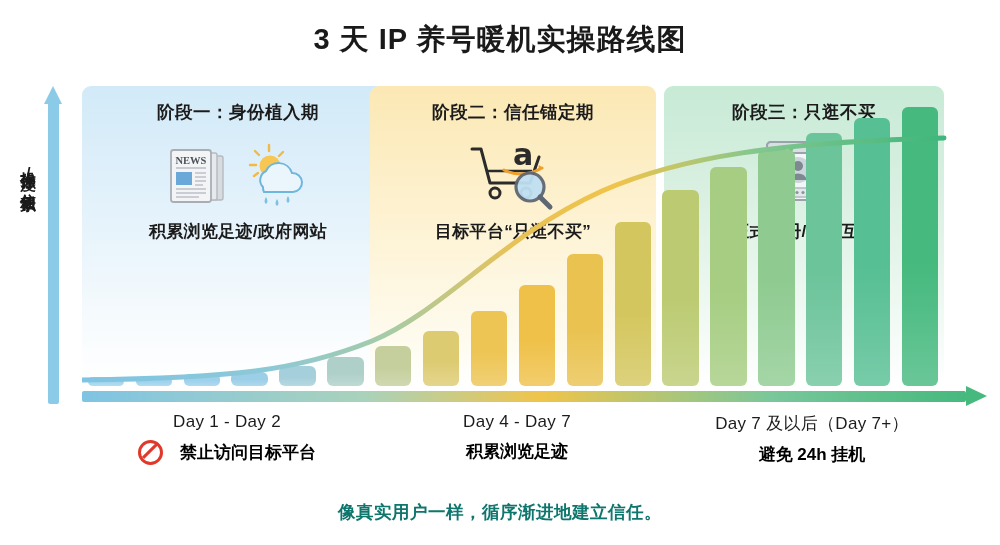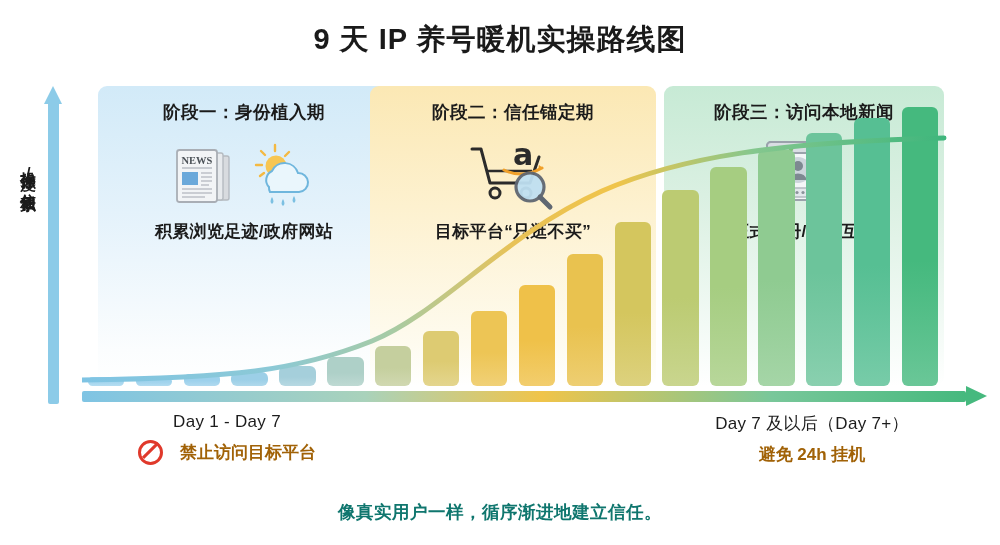--- a/index.html
+++ b/index.html
@@ -50,21 +50,21 @@
     position:absolute;right:0;top:0;width:0;height:0;
     border-top:10px solid transparent;border-bottom:10px solid transparent;
     border-left:21px solid #46b97e;
   }
 
   
   .panels{position:absolute;left:82px;top:86px;width:862px;height:300px;}
   .panel{
     position:absolute;top:0;height:300px;border-radius:9px;overflow:hidden;
   }
-  .panel.p1{left:16px;width:292px;background:linear-gradient(to bottom,#d2eaf8 0%,#e4f2fb 42%,#fbfdfe 88%,#ffffff 100%);}
+  .panel.p1{left:0;width:292px;background:linear-gradient(to bottom,#d2eaf8 0%,#e4f2fb 42%,#fbfdfe 88%,#ffffff 100%);padding-left:20px;}
   .panel.p2{left:288px;width:286px;background:linear-gradient(to bottom,#fbe8b4 0%,#fdf1cf 40%,#fefbef 86%,#ffffff 100%);}
   .panel.p3{left:582px;width:280px;background:linear-gradient(to bottom,#c7ead5 0%,#ddf1e4 42%,#f7fcf9 88%,#ffffff 100%);}
   .panel-title{
     position:absolute;left:0;top:14px;width:100%;text-align:center;
     font-size:17.5px;font-weight:bold;color:#1b1b1b;letter-spacing:.5px;
   }
   .panel-caption{
     position:absolute;left:0;top:134px;width:100%;text-align:center;
     font-size:17px;font-weight:bold;color:#1b1b1b;letter-spacing:.3px;
   }
@@ -78,21 +78,21 @@
   .bar{position:absolute;bottom:0;border-radius:6px;}
 
   
   .curve{position:absolute;left:82px;top:86px;width:905px;height:302px;pointer-events:none;}
 
   
   .legends{position:absolute;left:82px;top:412px;width:905px;height:70px;}
   .legend{position:absolute;top:0;text-align:center;}
   .legend .days{font-size:17px;color:#1c1c1c;letter-spacing:.3px;white-space:nowrap;}
   .legend .note{
-    margin-top:8px;font-size:17px;font-weight:bold;color:#a16207;
+    margin-top:8px;font-size:17px;font-weight:bold;color:#000000;
     white-space:nowrap;display:flex;align-items:center;justify-content:center;gap:17px;
   }
   .lg1{left:0;width:290px;}
   .lg2{left:300px;width:270px;}
   .lg3{left:580px;width:300px;}
 
   .tagline{
     position:absolute;left:0;top:500px;width:1000px;text-align:center;
     font-size:17.5px;font-weight:bold;color:#0f766e;letter-spacing:.5px;
   }
@@ -106,21 +106,21 @@
   .ban::after{
     content:"";position:absolute;left:-1px;top:6px;width:21px;height:3px;
     background:#e0392b;transform:rotate(-45deg);
   }
 </style>
 </head>
 <body>
 
 <div id="root">
 
-  <div class="title">9 天 IP 养号暖机实操路线图</div>
+  <div class="title">3 天 IP 养号暖机实操路线图</div>
 
   <div class="yaxis">
     <div class="head"></div>
     <div class="shaft"></div>
   </div>
   <div class="ylabel">操作强度/信任积累</div>
 
   <div class="panels">
 
     <div class="panel p1">
@@ -176,21 +176,21 @@
           <g>
             <circle cx="70" cy="50" r="14" fill="#bfe0f2" stroke="#5f6772" stroke-width="3.2" opacity="0.95"></circle>
             <line x1="80" y1="60" x2="90" y2="70" stroke="#5f6772" stroke-width="5" stroke-linecap="round"></line>
           </g>
         </svg>
       </div>
       <div class="panel-caption">目标平台“只逛不买”</div>
     </div>
 
     <div class="panel p3">
-      <div class="panel-title">阶段三：访问本地新闻</div>
+      <div class="panel-title">阶段三：只逛不买</div>
       <div class="panel-art">
         <svg width="86" height="76" viewBox="0 0 86 76">
           <rect x="6" y="4" width="62" height="58" rx="4" fill="#f4f6f8" stroke="#9aa2ab" stroke-width="2"></rect>
           <path d="M6 8 a4 4 0 0 1 4 -4 h54 a4 4 0 0 1 4 4 v7 H6 z" fill="#d9dee3" stroke="#9aa2ab" stroke-width="2"></path>
           <circle cx="14" cy="11" r="2.3" fill="#e8736a"></circle>
           <circle cx="22" cy="11" r="2.3" fill="#edc04e"></circle>
           <circle cx="30" cy="11" r="2.3" fill="#7bbf72"></circle>
           <g>
             <circle cx="37" cy="32" r="13" fill="#cdd5dc"></circle>
             <circle cx="37" cy="28" r="5" fill="#7d8891"></circle>
@@ -249,24 +249,30 @@
     <path d="M0 294 C 150 292, 215 285, 290 255 C 360 226, 420 150, 520 105 C 600 70, 700 56, 862 52" fill="none" stroke="url(#cg)" stroke-width="5" stroke-linecap="round"></path>
   </svg>
 
   <div class="xaxis">
     <div class="shaft"></div>
     <div class="head"></div>
   </div>
 
   <div class="legends">
     <div class="legend lg1">
-      <div class="days">Day 1 - Day 7</div>
+      <div class="days">Day 1 - Day 2</div>
       <div class="note">
         <span class="ban"></span>
         <span>禁止访问目标平台</span>
+      </div>
+    </div>
+    <div class="legend lg2">
+      <div class="days">Day 4 - Day 7</div>
+      <div class="note">
+        <span>积累浏览足迹</span>
       </div>
     </div>
     <div class="legend lg3">
       <div class="days">Day 7 及以后（Day 7+）</div>
       <div class="note">
         <span>避免 24h 挂机</span>
       </div>
     </div>
   </div>
 

